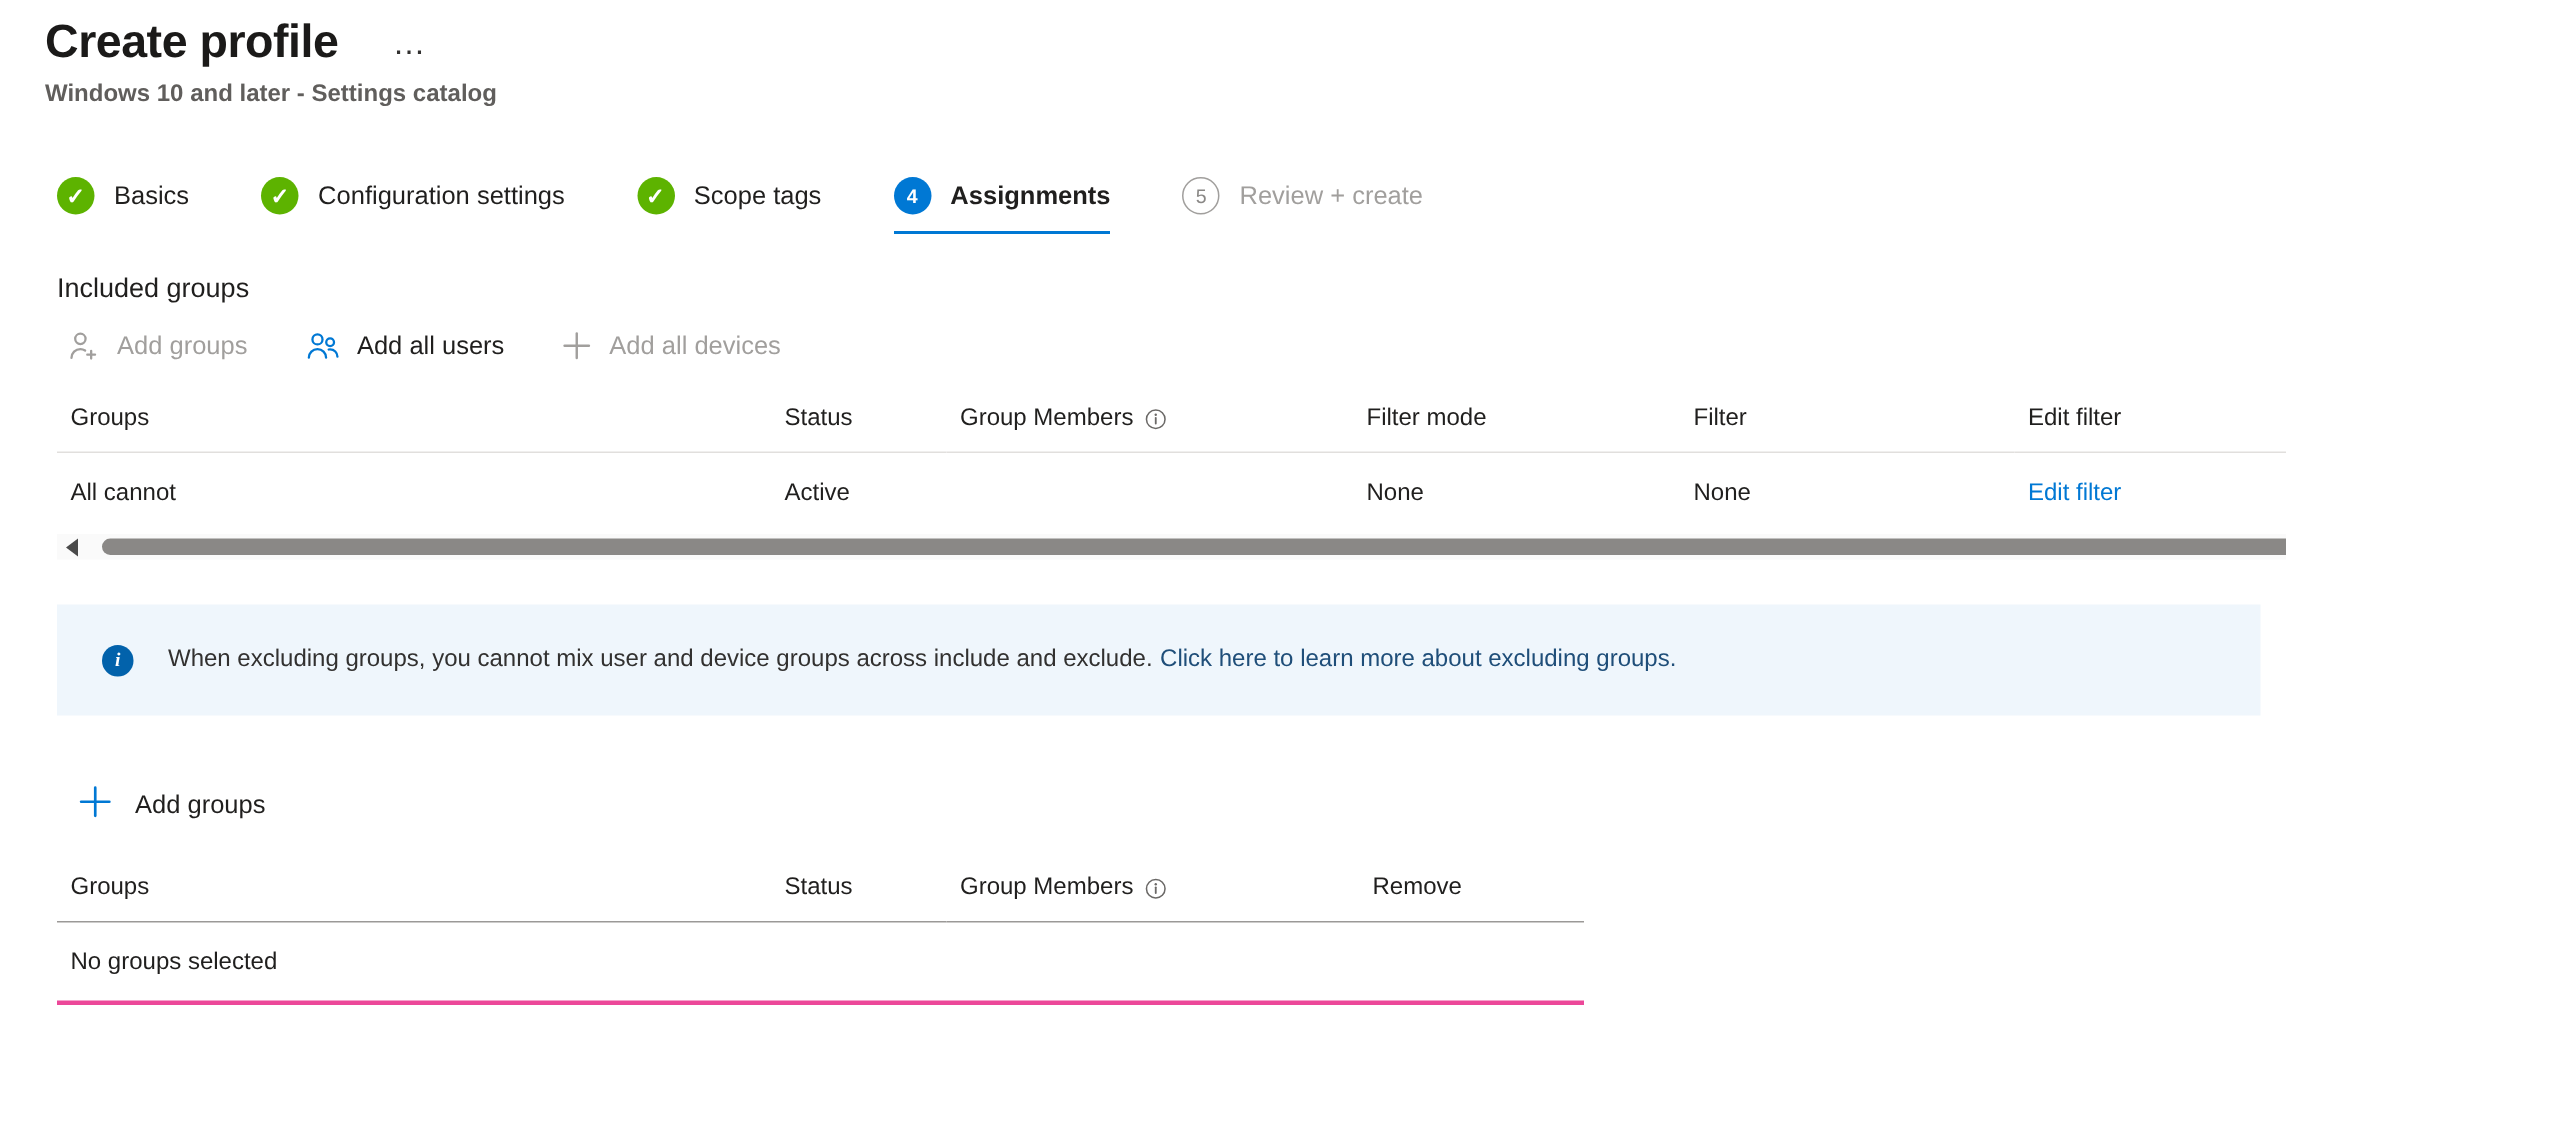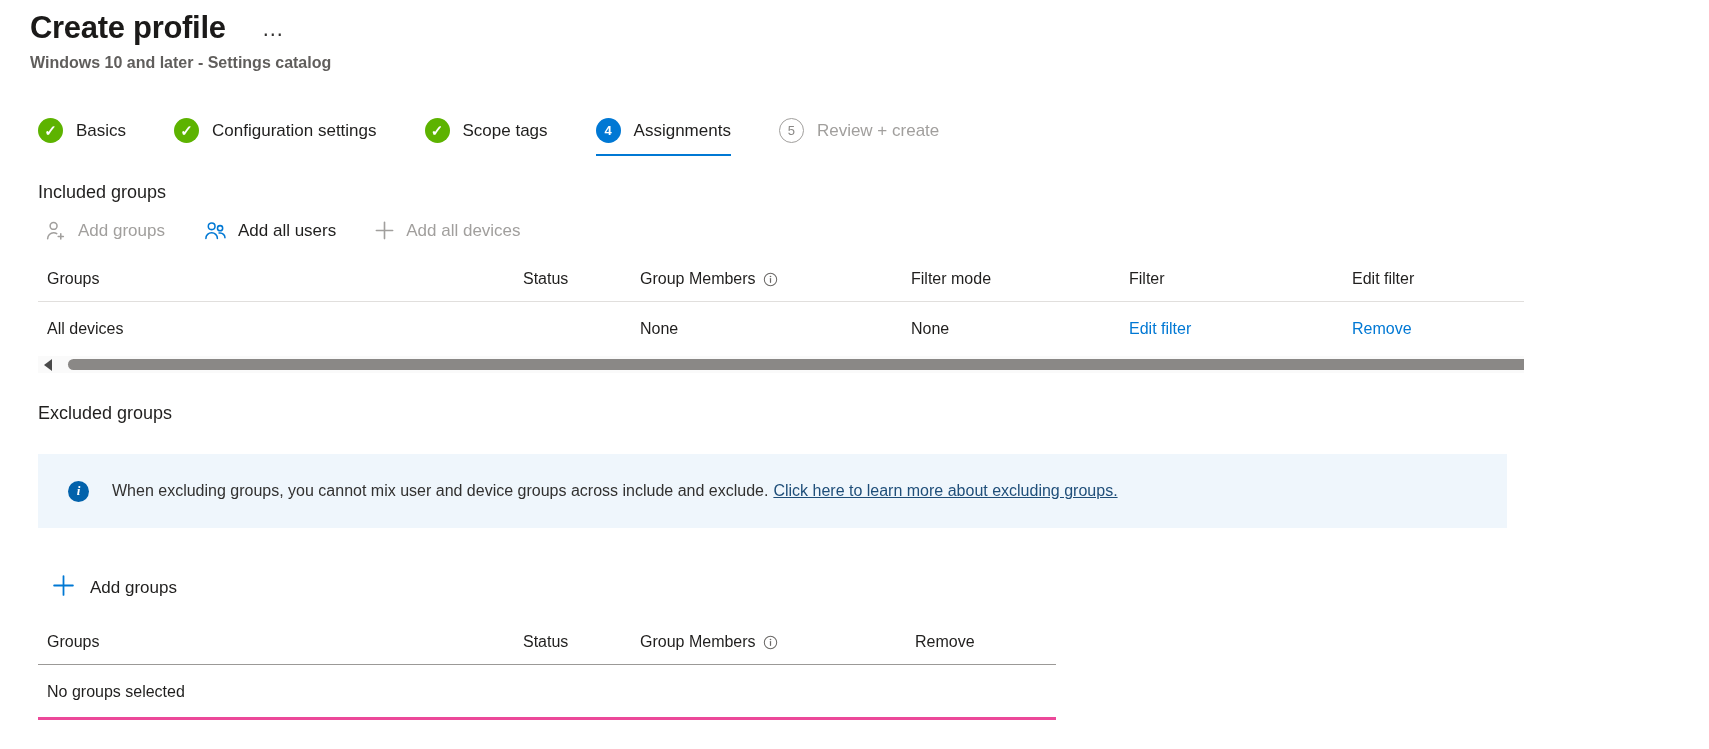--- a/index.html
+++ b/index.html
@@ -22,21 +22,21 @@
   .step.active { border-bottom-color:#0078d4; }
   .step-circle {
     width:25px; height:25px; border-radius:50%;
     display:flex; align-items:center; justify-content:center;
     font-size:13px; flex:0 0 auto;
   }
   .step.complete .step-circle { background:#5db300; color:#fff; font-size:15px; font-weight:700; }
   .step.active  .step-circle { background:#0078d4; color:#fff; font-weight:700; }
   .step.upcoming .step-circle { background:#fff; border:1px solid #a19f9d; color:#8a8886; }
   .step-label { font-size:17px; color:#201f1e; white-space:nowrap; }
-  .step.active .step-label { font-weight:400; }
+  .step.active .step-label { font-weight:700; }
   .step.upcoming .step-label { color:#a19f9d; }
 
   
   .section-title { margin:26px 0 0 38px; font-size:18px; color:#201f1e; }
   .section-title.excluded-title { margin-top:30px; }
 
   
   .toolbar { margin:16px 0 0 44px; display:flex; align-items:center; gap:38px; }
   .toolbar-btn { display:flex; align-items:center; gap:11px; font-size:17px; cursor:pointer; }
   .toolbar-btn.disabled { color:#a19f9d; cursor:default; }
@@ -68,21 +68,21 @@
     margin:30px 17px 0 38px; height:74px; background:#eff6fc;
     display:flex; align-items:center; padding-left:30px; font-size:16px; color:#323130;
   }
   .banner-icon {
     width:21px; height:21px; border-radius:50%; background:#0262ab; color:#fff;
     display:flex; align-items:center; justify-content:center;
     font-size:13px; font-weight:700; font-family:"Liberation Serif", serif; font-style:italic;
     margin-right:23px; flex:0 0 auto;
   }
   .banner-text { white-space:nowrap; }
-  .banner-link { color:#1f4e79; text-decoration:underline; cursor:pointer; margin-left:5px; }
+  .banner-link { color:#1f4e79; cursor:pointer; margin-left:5px; }
 
   
   .add-groups { margin:46px 0 0 52px; display:flex; align-items:center; gap:15px; cursor:pointer; }
   .add-groups .plus { color:#0078d4; }
   .add-groups-label { font-size:17px; color:#201f1e; }
 
   
   .exc-table { margin:24px 0 0 38px; width:1018px; }
   .exc-grid { display:grid; grid-template-columns:476px 117px 275px 1fr; }
   .exc-table .th { border-bottom:1px solid #9b9997; }
@@ -190,38 +190,38 @@
       <div class="th">
           <span>Filter</span>
         </div>
       <div class="th">
           <span>Edit filter</span>
         </div>
       <div class="th">
           <span>Remove</span>
         </div>
 
-      <div class="td">All devices</div>
+      <div class="td">All cannot</div>
+      <div class="td">Active</div>
       <div class="td"></div>
       <div class="td">None</div>
       <div class="td">None</div>
       <div class="td link">Edit filter</div>
       <div class="td link">Remove</div>
     </div>
   </div>
 
   <div class="hscroll">
     <div class="scroll-arrow left"></div>
     <div class="scroll-track">
       <div class="scroll-thumb"></div>
     </div>
     <div class="scroll-arrow right"></div>
   </div>
 
-  <div class="section-title excluded-title">Excluded groups</div>
 
   <div class="banner">
     <div class="banner-icon">i</div>
     <div class="banner-text">
       <span>When excluding groups, you cannot mix user and device groups across include and exclude.</span><span class="banner-link">Click here to learn more about excluding groups.</span>
     </div>
   </div>
 
   <div class="add-groups">
     <span class="plus">

